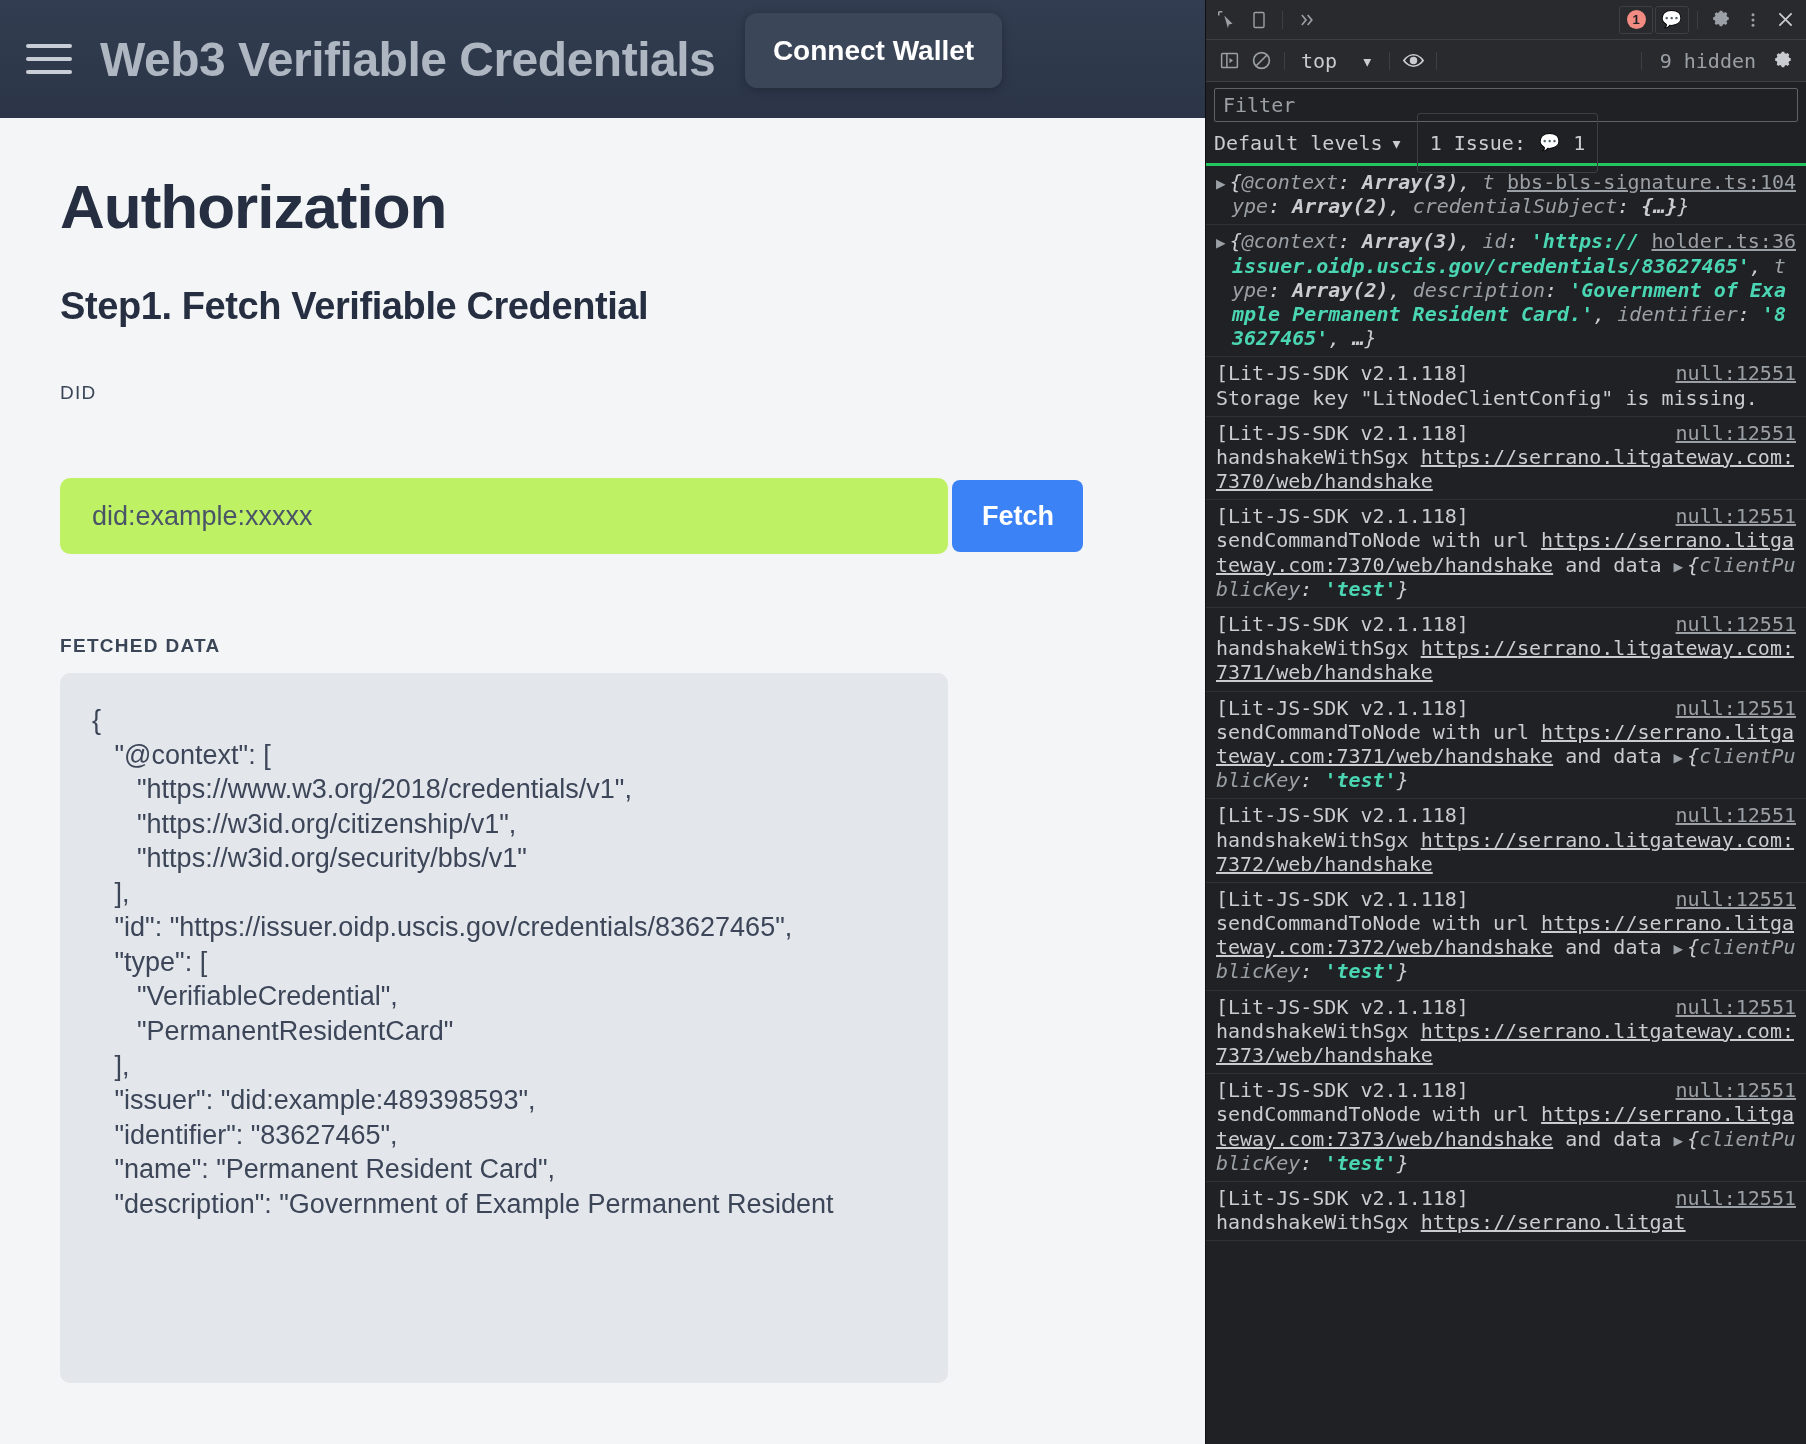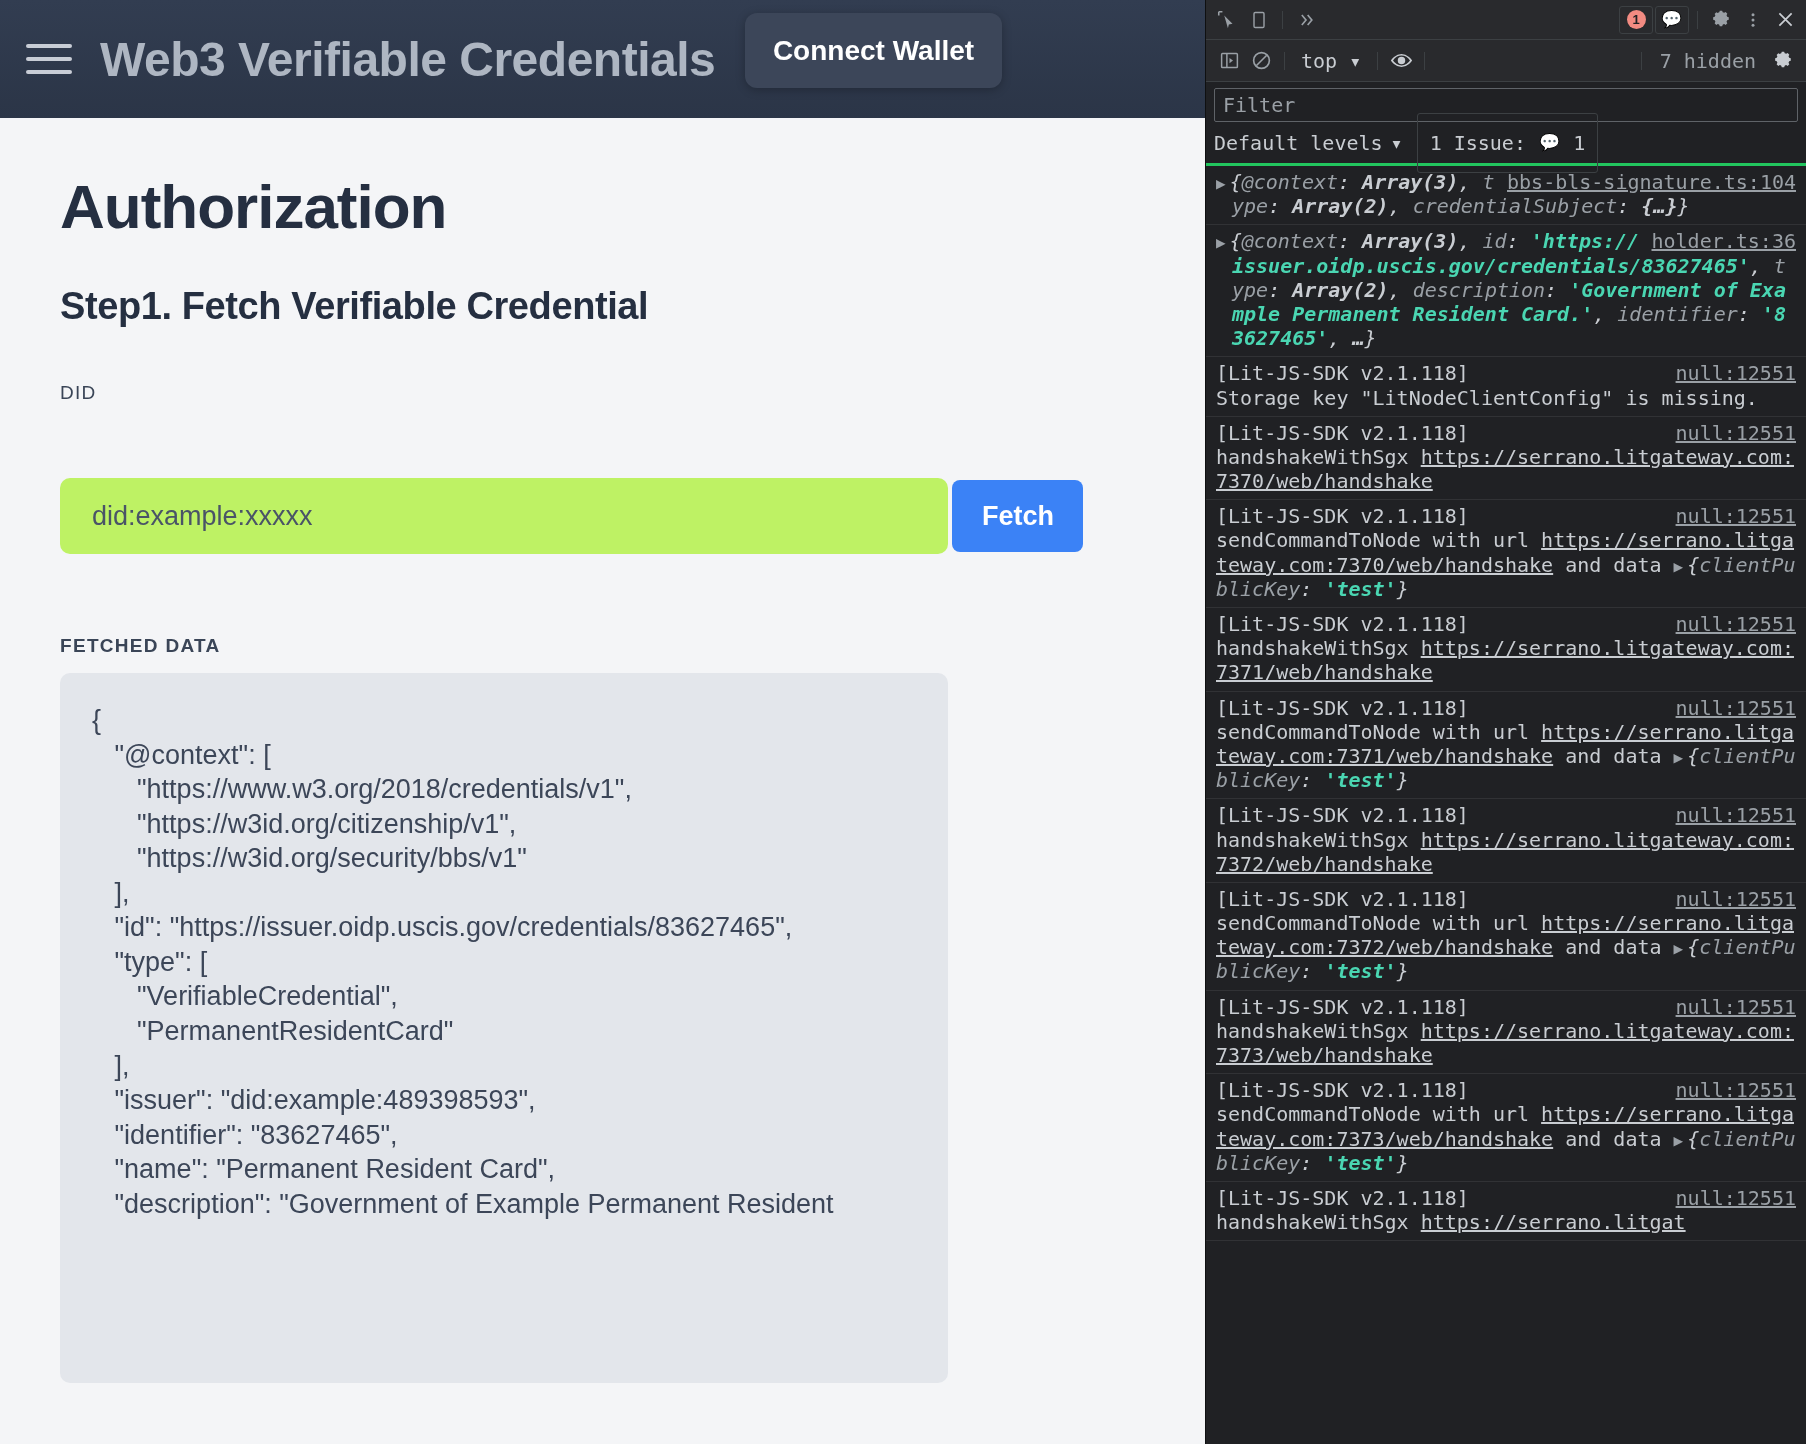--- a/index.html
+++ b/index.html
@@ -141,21 +141,21 @@
   .msg-glyph { color: #8ab4f8; font-size: 17px; line-height: 1; }
 
   .dt-console-bar {
     height: 42px; flex: none;
     background: #292a2d;
     border-bottom: 1px solid #3c4043;
     display: flex; align-items: center; padding: 0 8px; gap: 2px;
     font-size: 18px;
   }
   .ctx-select {
-    display:flex; align-items:center; gap:12px; padding: 0 8px;
+    display:flex; align-items:center; gap:24px; padding: 0 8px;
     color:#c9cdd2; font-family:"DejaVu Sans Mono", monospace; font-size: 20px;
     cursor: pointer;
   }
   .hidden-count { color: #9aa0a6; font-size: 20px; padding: 0 10px; cursor: pointer;}
 
   .dt-filter-row { flex: none; padding: 6px 8px 0 8px; background:#202124; }
   .filter-input {
     width: 100%; height: 32px;
     background: #202124; color: #c9cdd2;
     border: 1px solid #5f6368; border-radius: 2px;
@@ -321,21 +321,21 @@
       <div class="dt-sep"></div>
       <div class="dt-btn">
         <svg width="23" height="23" viewBox="0 0 24 24" fill="none" stroke="#c9cdd2" stroke-width="1.8">
           <path d="M2 12s4-6 10-6 10 6 10 6-4 6-10 6S2 12 2 12z"></path>
           <circle cx="12" cy="12" r="3" fill="#c9cdd2"></circle>
         </svg>
       </div>
       <div class="dt-sep"></div>
       <div class="spacer"></div>
       <div class="dt-sep"></div>
-      <span class="hidden-count">7 hidden</span>
+      <span class="hidden-count">9 hidden</span>
       <div class="dt-btn">
         <svg width="21" height="21" viewBox="0 0 24 24" fill="#c9cdd2">
           <path d="M12 8.5A3.5 3.5 0 1 0 12 15.5 3.5 3.5 0 0 0 12 8.5zm9-.5l-2-.6a7.3 7.3 0 0 0-.8-1.9l1-1.8-2.1-2.1-1.8 1a7.3 7.3 0 0 0-1.9-.8L12.8 0h-3l-.6 2a7.3 7.3 0 0 0-1.9.8l-1.8-1L3.4 3.9l1 1.8a7.3 7.3 0 0 0-.8 1.9L1.6 8.2v3l2 .6c.2.7.4 1.3.8 1.9l-1 1.8 2.1 2.1 1.8-1c.6.3 1.2.6 1.9.8l.6 2h3l.6-2c.7-.2 1.3-.5 1.9-.8l1.8 1 2.1-2.1-1-1.8c.3-.6.6-1.2.8-1.9l2-.6V8z" transform="translate(1,2) scale(0.92)"></path>
         </svg>
       </div>
     </div>
 
     <div class="dt-filter-row">
       <input class="filter-input" type="text" placeholder="Filter" style="">
     </div>

